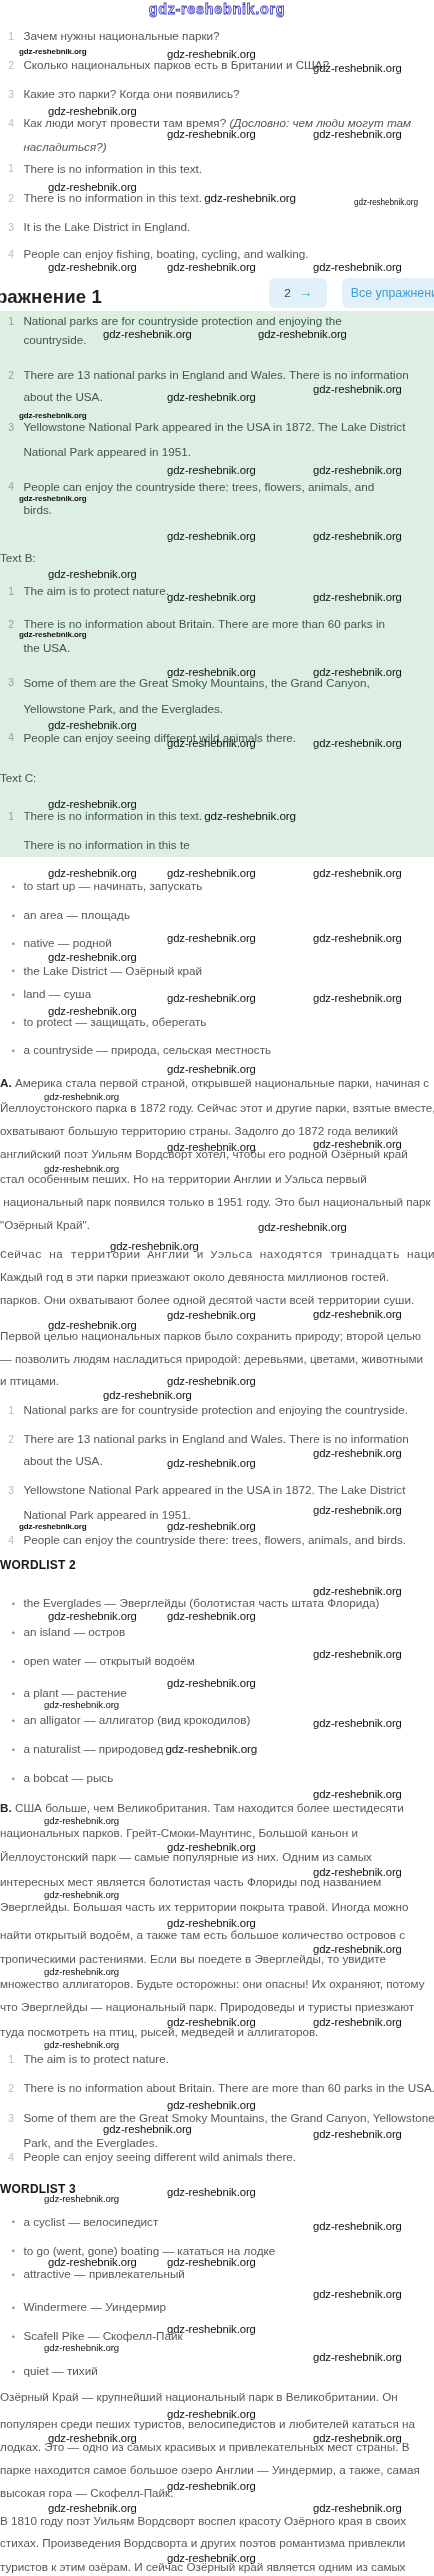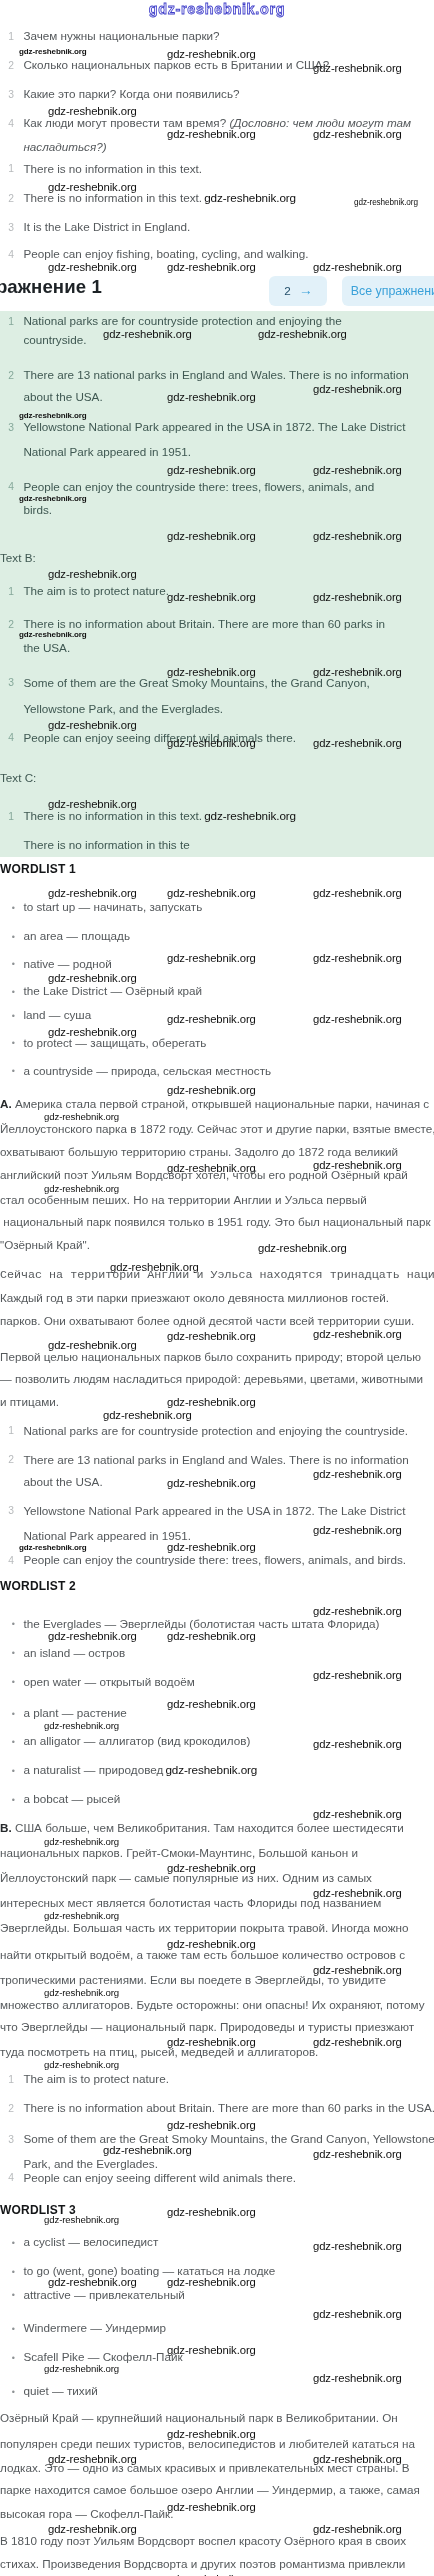--- a/index.html
+++ b/index.html
@@ -39,21 +39,21 @@
   .p-cr{left:258px;}
   .p-r{left:313px;}
   .p-rs{left:354px;font-size:8.2px;font-weight:400;}
   
   .k-wmtop{height:19px;text-align:center;line-height:18px;}
   .wmtop-text{
     font-size:14.4px;font-weight:700;letter-spacing:0.7px;
     color:#eceafe;-webkit-text-stroke:0.8px #3c3cc8;text-stroke:0.8px #3c3cc8;
   }
   
-  .bar{display:flex;align-items:flex-start;height:32px;margin-top:4.1px;position:relative;}
+  .bar{display:flex;align-items:flex-end;height:32px;margin-top:4.1px;position:relative;}
   .bar-title{font-size:18.6px;font-weight:700;color:#1d2226;margin-left:-4.1px;letter-spacing:0.1px;}
   .bar-spacer{flex:1;}
   .btn{border:none;background:#e2f1f9;border-radius:6.2px;height:30px;
        display:flex;align-items:center;justify-content:center;
        font-family:inherit;font-size:12.4px;color:#3aa1d9;cursor:pointer;}
   .btn-next{width:58px;margin-right:15px;}
   .btn-num{color:#24506b;font-size:11.7px;}
   .btn-arrow{color:#3aa1d9;font-size:13.7px;margin-left:8.2px;}
   .btn-all{width:104px;margin-right:-12.4px;padding:0 4.1px;}
   
@@ -152,21 +152,20 @@
       </div>
       <div class="row k-g" style="margin-top: -1.4px;"><span class="num">4</span><span class="txt">People can enjoy seeing different wild animals there.</span><span class="wm p-c" style="top: 9.6px;">gdz-reshebnik.org</span><span class="wm p-r" style="top: 9.6px;">gdz-reshebnik.org</span></div>
       <div class="row k-label" style="margin-top: 22px;"><span class="txt">Text C:</span></div>
       <div class="row k-wm" style="margin-top: 9.6px;">
         <span class="wm p-l" style="top: 2.7px;">gdz-reshebnik.org</span>
       </div>
       <div class="row k-g" style="margin-top: -1.4px;"><span class="num">1</span><span class="txt">There is no information in this text.</span><span class="wm inline">gdz-reshebnik.org</span></div>
       <div class="row k-clip" style="margin-top: 11px;"><span class="txt">There is no information in this te</span></div>
     </div>
   <div id="sec-main">
-      <div class="row k-wl" style="margin-top: 4.1px;"><span class="txt">WORDLIST 1</span></div>
       <div class="row k-wm" style="margin-top: 8.2px;">
         <span class="wm p-l" style="top: 2.7px;">gdz-reshebnik.org</span>
         <span class="wm p-c" style="top: 2.7px;">gdz-reshebnik.org</span>
         <span class="wm p-r" style="top: 2.7px;">gdz-reshebnik.org</span>
       </div>
       <div class="row k-b" style="margin-top: 0px;"><span class="txt">to start up — начинать, запускать</span></div>
       <div class="row k-b" style="margin-top: 11px;"><span class="txt">an area — площадь</span></div>
       <div class="row k-b" style="margin-top: 9.6px;"><span class="txt">native — родной</span><span class="wm p-c" style="top: -1.4px;">gdz-reshebnik.org</span><span class="wm p-r" style="top: -1.4px;">gdz-reshebnik.org</span></div>
       <div class="row k-wm" style="margin-top: -2.7px;">
         <span class="wm p-l" style="top: 2.7px;">gdz-reshebnik.org</span>
@@ -240,21 +239,21 @@
       <div class="row k-b" style="margin-top: 11px;"><span class="txt">open water — открытый водоём</span><span class="wm p-r" style="top: -2.7px;">gdz-reshebnik.org</span></div>
       <div class="row k-wm" style="margin-top: 5.5px;">
         <span class="wm p-c" style="top: 2.7px;">gdz-reshebnik.org</span>
       </div>
       <div class="row k-b" style="margin-top: -4.1px;"><span class="txt">a plant — растение</span></div>
       <div class="row k-wm" style="margin-top: -5.5px;">
         <span class="wm p-l2" style="top: 2.7px;">gdz-reshebnik.org</span>
       </div>
       <div class="row k-b" style="margin-top: 2.7px;"><span class="txt">an alligator — аллигатор (вид крокодилов)</span><span class="wm p-r" style="top: 6.9px;">gdz-reshebnik.org</span></div>
       <div class="row k-b" style="margin-top: 11px;"><span class="txt">a naturalist — природовед</span><span class="wm inline">gdz-reshebnik.org</span></div>
-      <div class="row k-b" style="margin-top: 11px;"><span class="txt">a bobcat — рысей</span></div>
+      <div class="row k-b" style="margin-top: 11px;"><span class="txt">a bobcat — рысь</span></div>
       <div class="row k-wm" style="margin-top: -1.4px;">
         <span class="wm p-r" style="top: 2.7px;">gdz-reshebnik.org</span>
       </div>
       <div class="row k-p" style="margin-top: 1.4px;"><span class="txt"><b class="lead">В.</b> США больше, чем Великобритания. Там находится более шестидесяти</span></div>
       <div class="row k-wm" style="margin-top: -4.1px;">
         <span class="wm p-l2" style="top: 2.7px;">gdz-reshebnik.org</span>
       </div>
       <div class="row k-p" style="margin-top: 0px;"><span class="txt">национальных парков. Грейт-Смоки-Маунтинс, Большой каньон и</span></div>
       <div class="row k-wm" style="margin-top: -1.4px;">
         <span class="wm p-c" style="top: 2.7px;">gdz-reshebnik.org</span>

